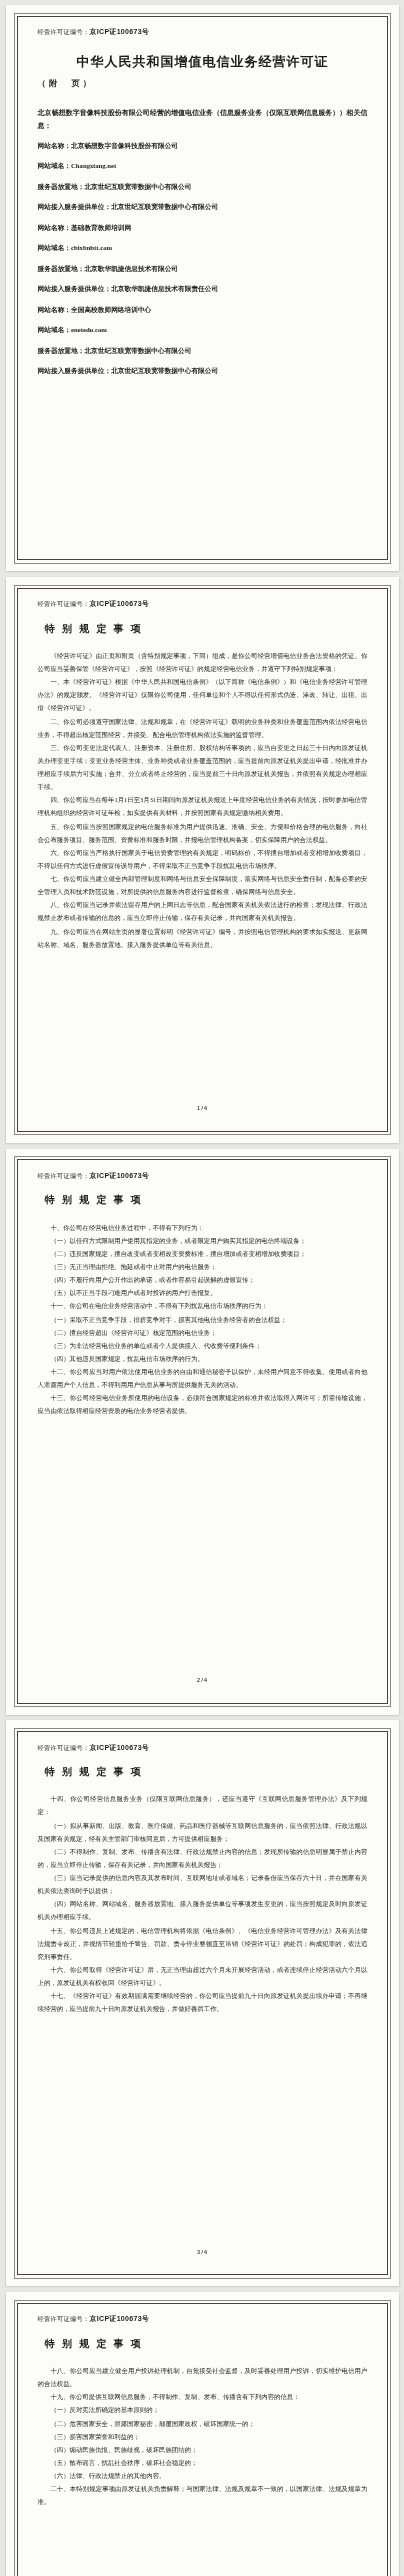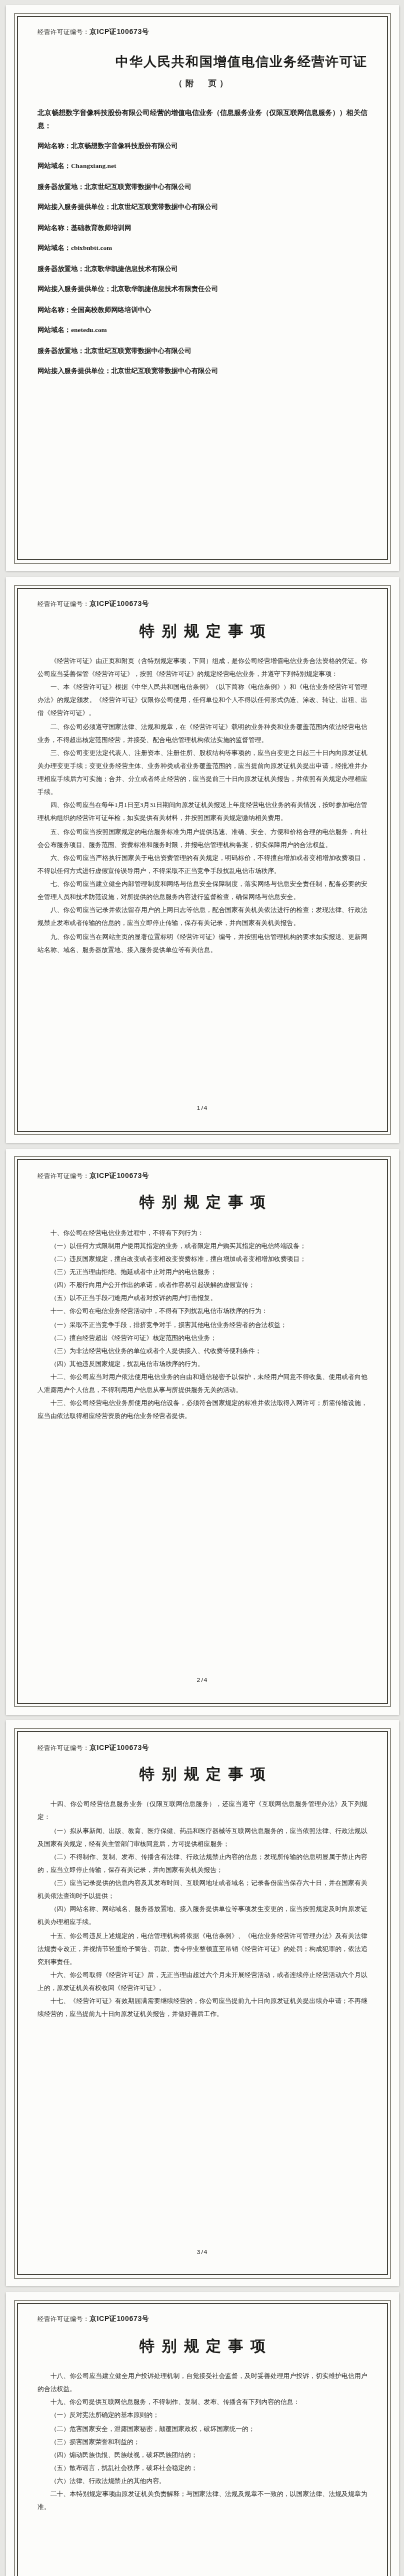--- a/index.html
+++ b/index.html
@@ -34,28 +34,28 @@
     padding:10.3px 19.6px 10.3px 19.6px;
     overflow:hidden;
   }
   .page-header { font-size:6.2px; letter-spacing:0.3px; }
   .page-header .lic-label { font-size:6.2px; }
   .page-header .lic-num  { font-size:7px; font-weight:700; font-family:"Liberation Sans","DejaVu Sans",sans-serif; }
 
   
   .cert-title {
     margin-top:15.5px;
-    text-align:right;
+    text-align:center;
     font-size:13px;
     font-weight:700;
     letter-spacing:1px;
   }
   .cert-subtitle {
     margin-top:7.2px;
-    text-align:center;
+    text-align:left;
     font-size:8.2px;
     font-weight:700;
     letter-spacing:3.1px;
   }
   .cover-intro {
     margin-top:18px;
     font-size:7px;
     line-height:1.8;
     text-align:justify;
     font-weight:700;
@@ -67,22 +67,21 @@
     margin-bottom:9.8px;
     text-align:left;
     word-break:break-all;
   }
   .row-label { font-weight:700; }
   .row-value { font-weight:700; }
 
   
   .prov-title {
     margin-top:12.4px;
-    text-align:center;
-    font-size:15px;
+    font-size:10px;
     font-weight:700;
     letter-spacing:7.2px;
     text-indent:7.2px; 
   }
   .prov-body { margin-top:13.4px; }
   .prov-body p {
     font-size:6.4px;
     line-height:2.05;
     text-align:justify;
     text-indent:2em;

